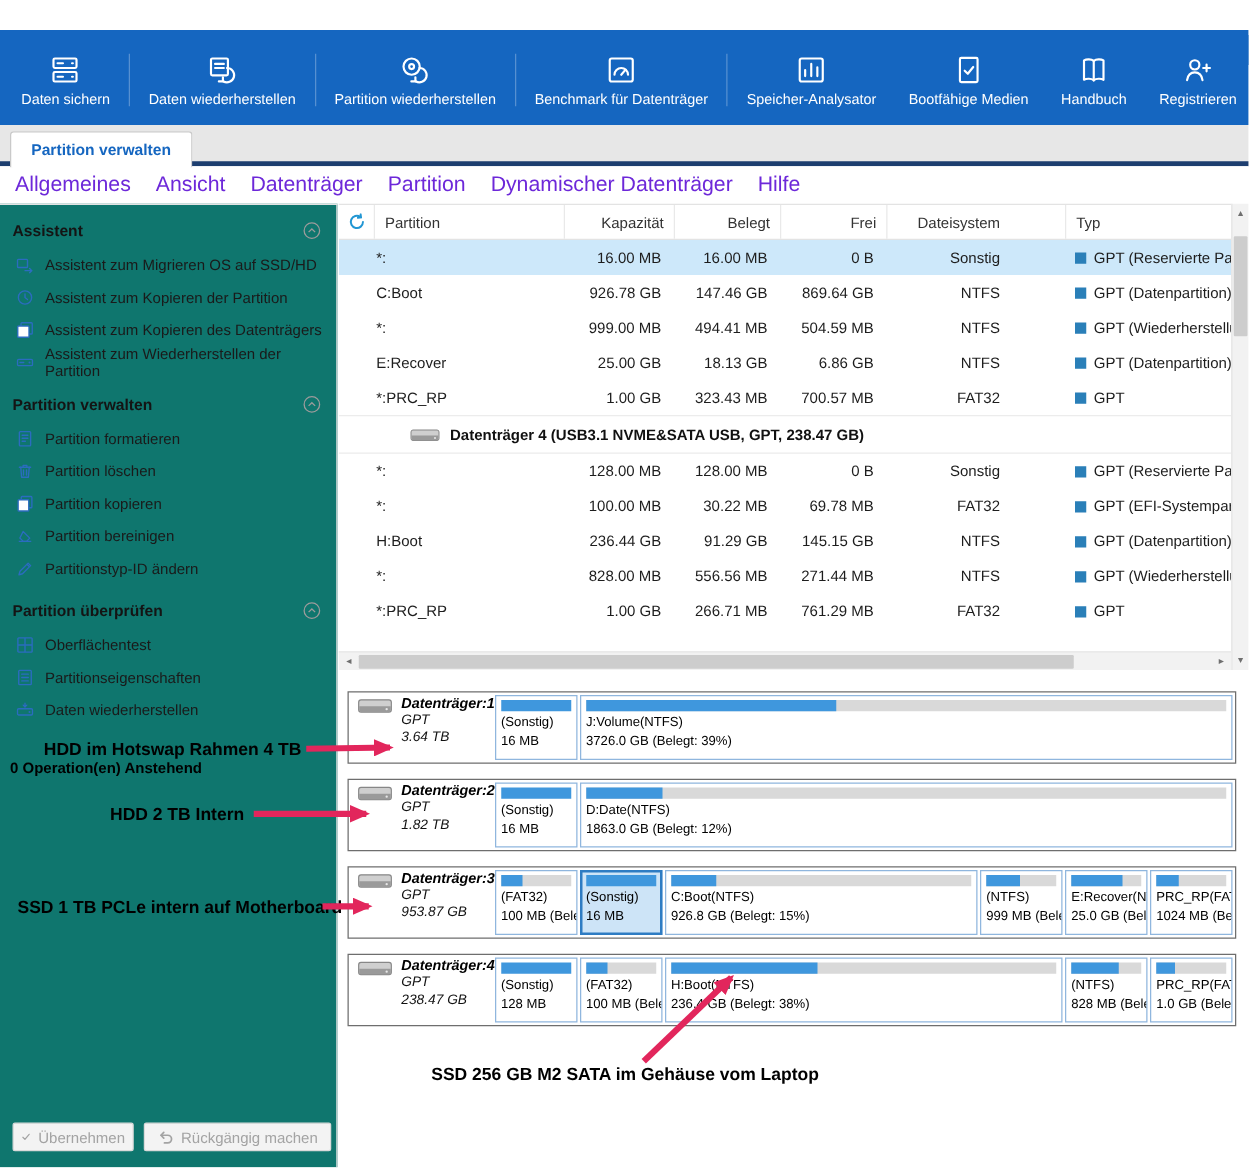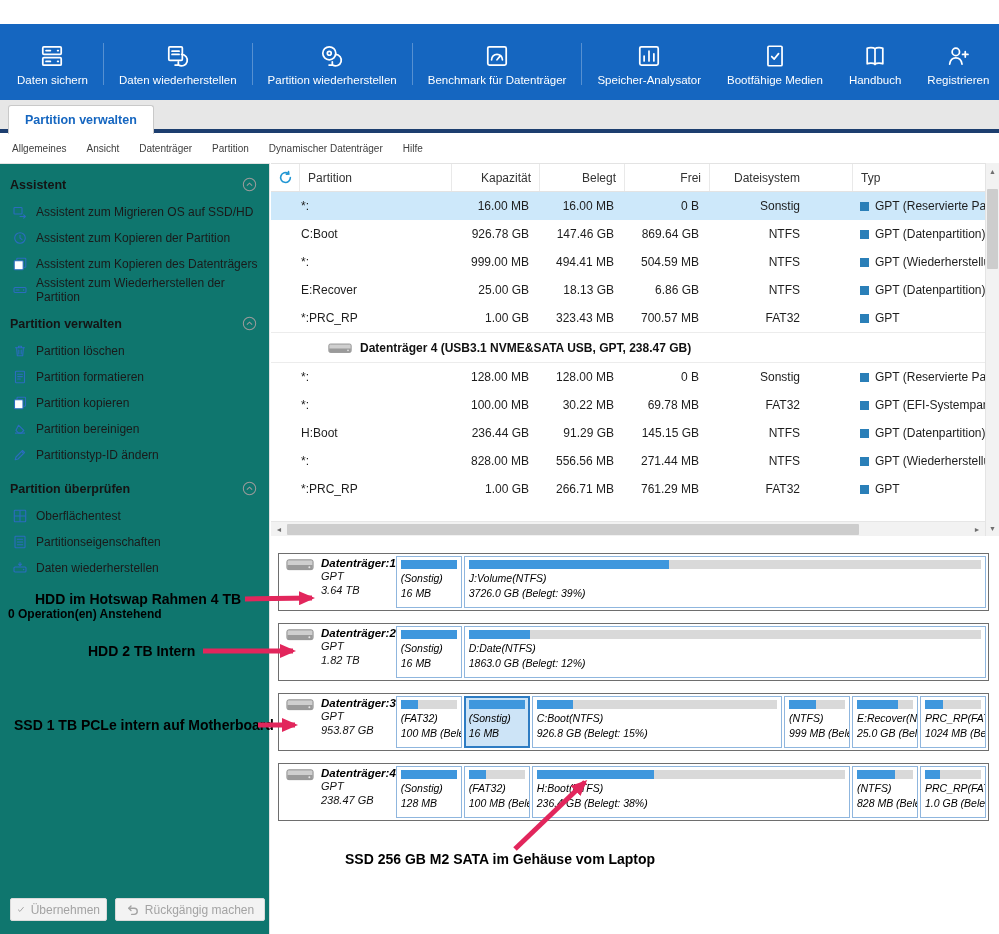--- a/index.html
+++ b/index.html
@@ -31,21 +31,21 @@
   
   .tabrow{position:absolute;left:0;top:100px;width:100%;height:33px;background:#e7e7e7;}
   .tabrow::after{content:"";position:absolute;left:0;bottom:0;width:100%;height:4px;background:var(--tab-accent);}
   .tab{position:absolute;left:8px;top:5px;height:28px;z-index:2;background:#fff;
        border:1px solid #c9c9c9;border-bottom:none;border-radius:3px 3px 0 0;
        display:flex;align-items:center;padding:0 16px;font-size:12.5px;font-weight:700;color:var(--tab-text);}
 
   
   .menubar{position:absolute;left:0;top:133px;width:100%;height:30px;background:#fff;
            display:flex;align-items:center;padding:0 2px;box-sizing:border-box;}
-  .menu-item{padding:0 10px;font-size:10px;color:#404040;cursor:default;}
+  .menu-item{padding:0 10px;font-size:17px;color:#6d28d9;cursor:default;}
 
   
   .sidebar{position:absolute;left:0;top:163px;width:270px;height:771px;background:#0f766e;
            border-right:1px solid #e2e2e2;border-top:1px solid #e3e3e3;box-sizing:border-box;}
   .sec-head{display:flex;align-items:center;justify-content:space-between;padding:13px 12px 7px 10px;}
   .sec-title{font-size:12.5px;font-weight:700;color:#141414;}
   .sec-ic{width:15px;height:15px;color:#9b9b9b;display:block;}
   .sec-ic svg{width:100%;height:100%;}
   .side-item{display:flex;align-items:center;gap:9px;height:26px;padding-left:13px;
              font-size:12px;color:#1a1a1a;cursor:default;}
@@ -99,21 +99,21 @@
   .panel{height:58px;border:1px solid #6e6e6e;background:#fff;display:flex;box-sizing:border-box;
          padding:2px;margin-bottom:12px;}
   .panel-info{flex:0 0 106px;display:flex;align-items:flex-start;gap:7px;padding-left:5px;box-sizing:border-box;font-style:italic;}
   .pi-ic{width:28px;height:17px;flex:0 0 28px;display:block;}
   .pi-ic svg{width:100%;height:100%;}
   .pi-text{display:flex;flex-direction:column;line-height:1.25;}
   .pi-name{font-size:11.5px;font-weight:700;color:#000;white-space:nowrap;}
   .pi-scheme,.pi-size{font-size:11px;color:#111;}
   .parts{flex:1;display:flex;gap:2px;min-width:0;}
   .pbox{border:1px solid #8fb6de;background:#fff;box-sizing:border-box;padding:3px 4px 0;
-        overflow:hidden;min-width:0;cursor:default;font-style:italic;}
+        overflow:hidden;min-width:0;cursor:default;}
   .pbox .bar{height:9px;background:var(--bar-track);margin-bottom:2px;}
   .bar i{display:block;height:100%;background:var(--bar-fill);}
   .pline{font-size:10.5px;color:#000;white-space:nowrap;line-height:1.45;}
   .pbox.sel{background:#cde4f7;border:2px solid #2e7cc3;padding:2px 3px 0;}
 
   
   #annotations{position:absolute;left:0;top:0;width:100%;height:100%;pointer-events:none;z-index:40;}
   .ann-text{position:absolute;font-size:14px;font-weight:700;color:#000;white-space:nowrap;}
   #arrows{position:absolute;left:0;top:0;}
 
@@ -285,33 +285,33 @@
           <span class="side-label">Assistent zum Wiederherstellen der Partition</span>
         </div>
         <div class="sec-head">
           <span class="sec-title">Partition verwalten</span>
           <span class="ic sec-ic"><svg viewBox="0 0 16 16" fill="none" stroke="currentColor" stroke-width="1.1">
               <circle cx="8" cy="8" r="6.6"></circle>
               <path d="M5.2 9.3L8 6.6l2.8 2.7"></path>
             </svg></span>
         </div>
         <div class="side-item">
+          <span class="ic sd-ic"><svg viewBox="0 0 14 14" fill="none" stroke="currentColor" stroke-width="1.1" stroke-linecap="round">
+              <rect x="2.5" y="1.3" width="9" height="11.4" rx=".7"></rect>
+              <path d="M4.7 4.2h4.6M4.7 6.6h4.6M4.7 9h2.6"></path>
+            </svg></span>
+          <span class="side-label">Partition formatieren</span>
+        </div>
+        <div class="side-item">
           <span class="ic sd-ic"><svg viewBox="0 0 14 14" fill="none" stroke="currentColor" stroke-width="1.1" stroke-linecap="round" stroke-linejoin="round">
               <path d="M2.5 3.8h9M5.5 3.8V2.3h3v1.5"></path>
               <path d="M3.6 3.8l.7 8h5.4l.7-8"></path>
               <path d="M5.8 6v4M8.2 6v4"></path>
             </svg></span>
           <span class="side-label">Partition löschen</span>
-        </div>
-        <div class="side-item">
-          <span class="ic sd-ic"><svg viewBox="0 0 14 14" fill="none" stroke="currentColor" stroke-width="1.1" stroke-linecap="round">
-              <rect x="2.5" y="1.3" width="9" height="11.4" rx=".7"></rect>
-              <path d="M4.7 4.2h4.6M4.7 6.6h4.6M4.7 9h2.6"></path>
-            </svg></span>
-          <span class="side-label">Partition formatieren</span>
         </div>
         <div class="side-item">
           <span class="ic sd-ic"><svg viewBox="0 0 14 14" fill="none" stroke="currentColor" stroke-width="1.1">
               <rect x="4" y="1.2" width="8.5" height="9" rx=".7"></rect>
               <rect x="1.5" y="3.8" width="8.5" height="9" rx=".7" fill="#ffffff"></rect>
             </svg></span>
           <span class="side-label">Partition kopieren</span>
         </div>
         <div class="side-item">
           <span class="ic sd-ic"><svg viewBox="0 0 14 14" fill="none" stroke="currentColor" stroke-width="1.1" stroke-linejoin="round">

